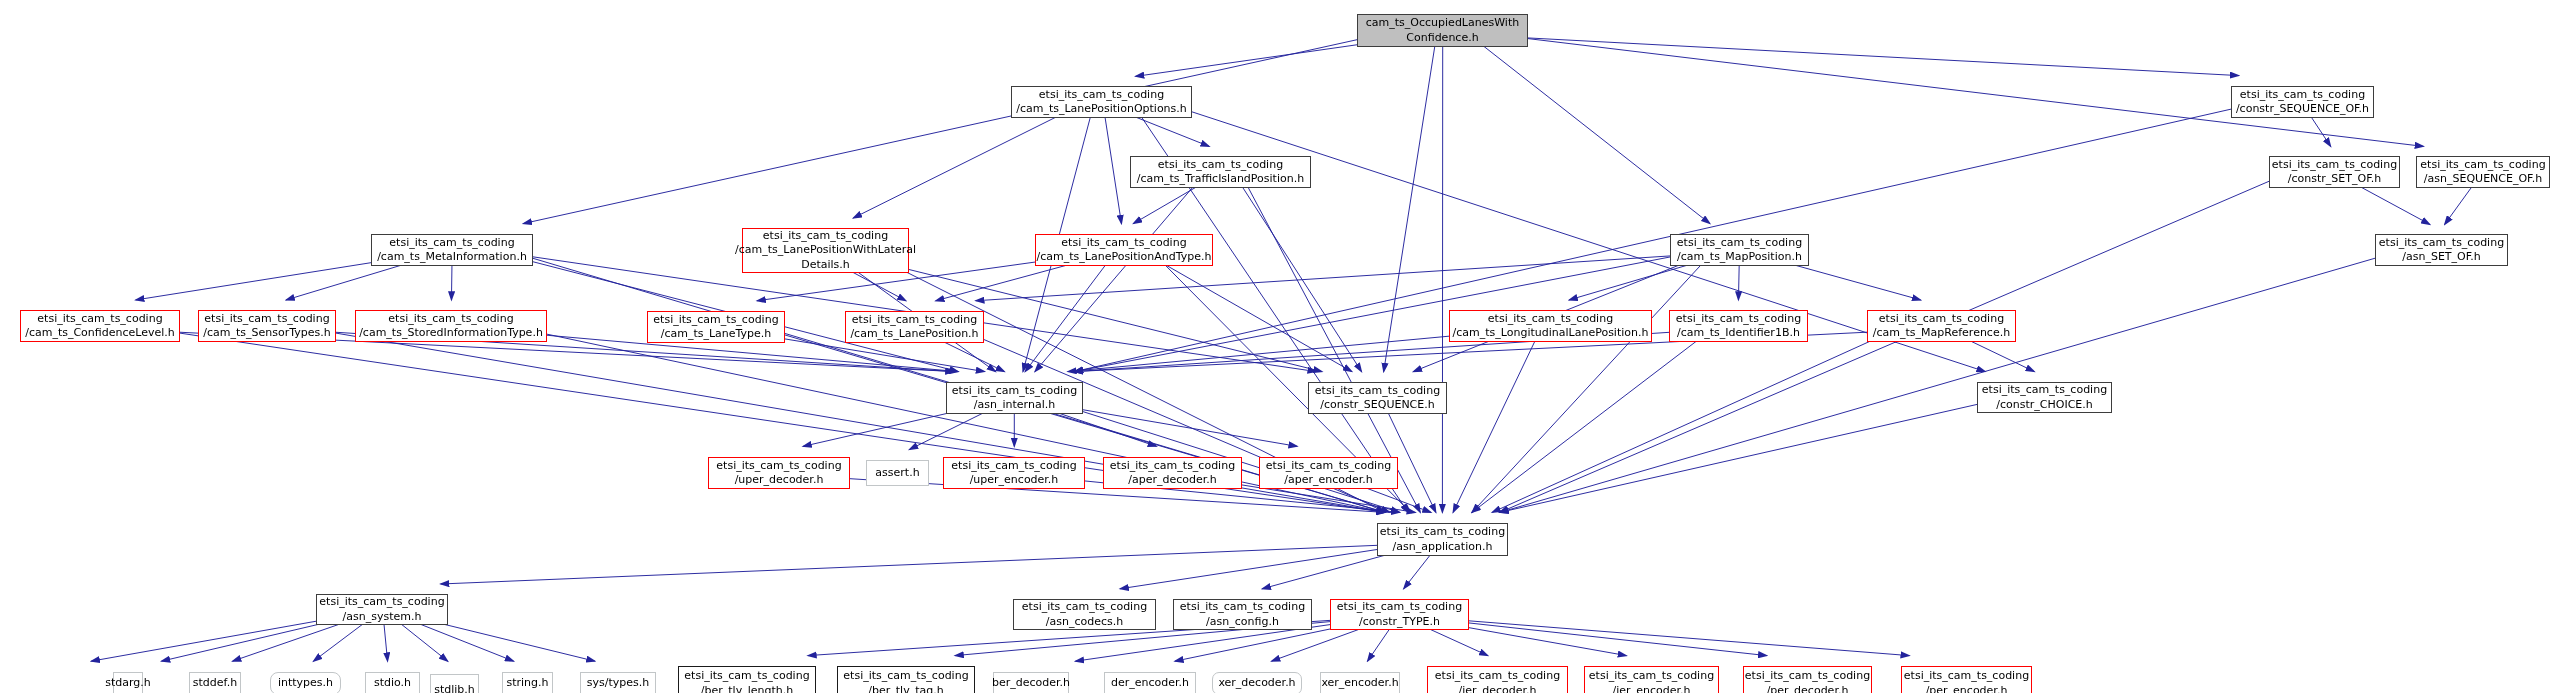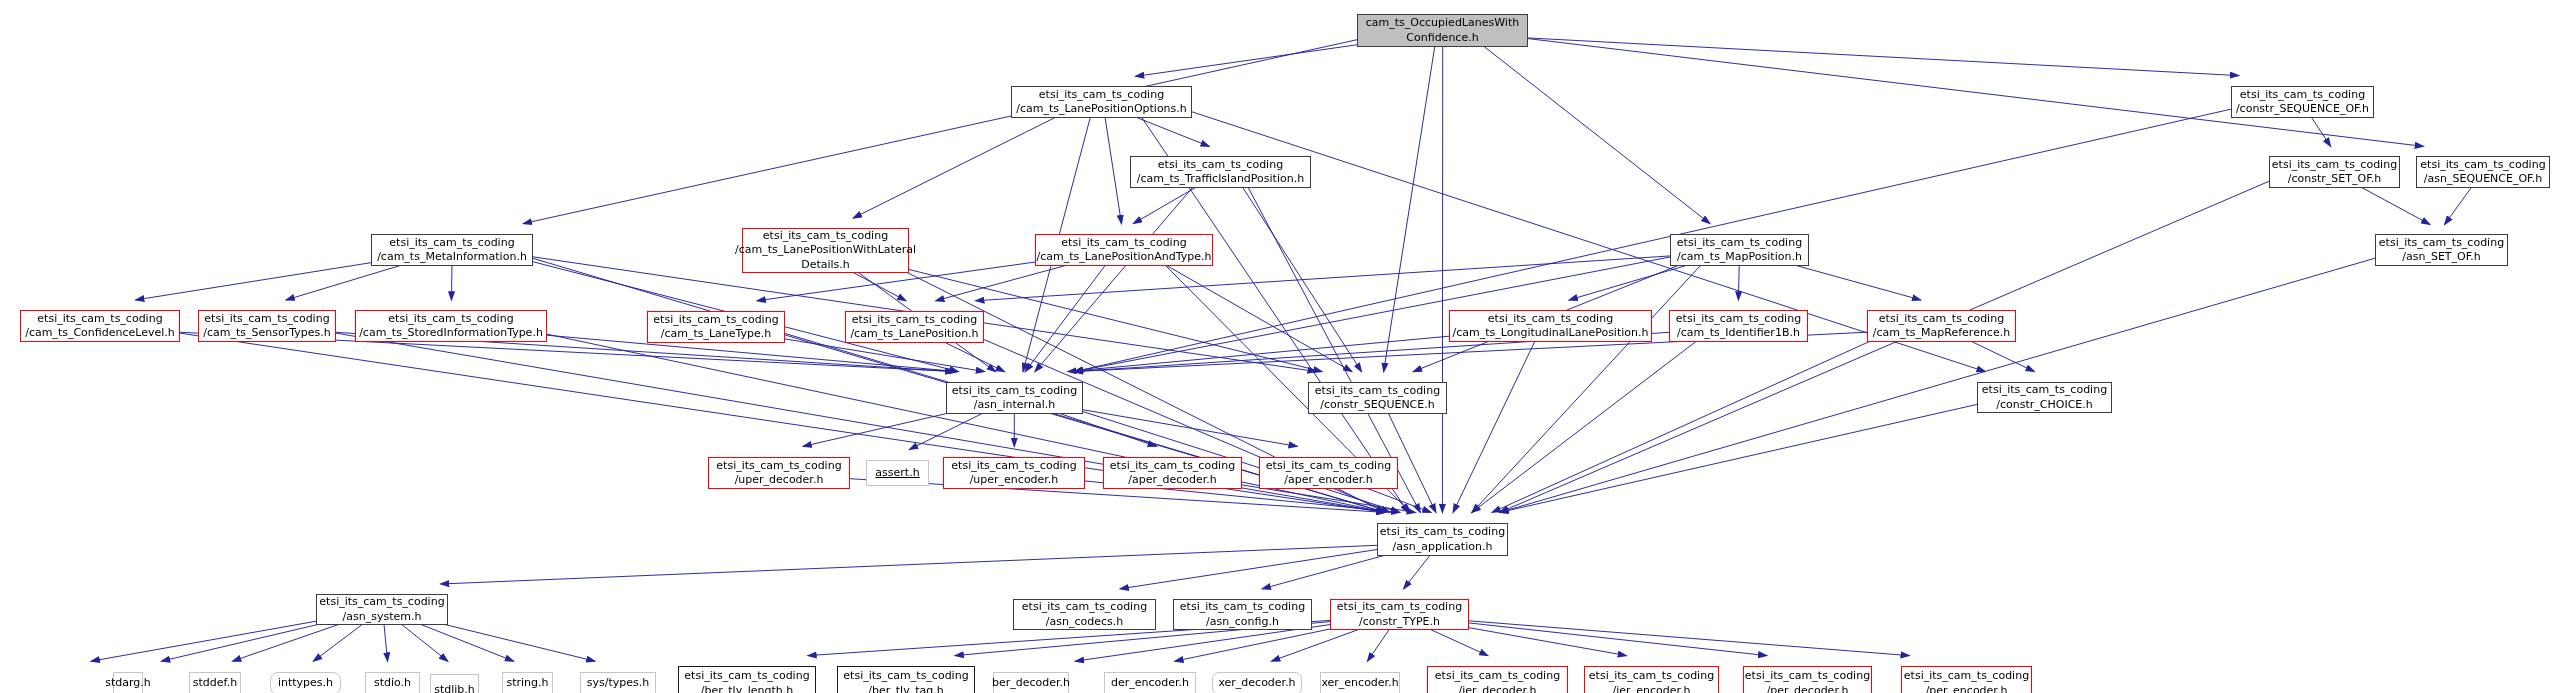--- a/index.html
+++ b/index.html
@@ -212,21 +212,21 @@
       <div class="nl">/constr_SEQUENCE.h</div>
     </div>
     <div class="node linked" style="left: 1977px; top: 372px; width: 135px; height: 31px;">
       <div class="nl">etsi_its_cam_ts_coding</div>
       <div class="nl">/constr_CHOICE.h</div>
     </div>
     <div class="node red" style="left: 708px; top: 447px; width: 142px; height: 32px;">
       <div class="nl">etsi_its_cam_ts_coding</div>
       <div class="nl">/uper_decoder.h</div>
     </div>
-    <div class="node plain" style="left: 866px; top: 450px; width: 63px; height: 26px; text-decoration: underline;">
+    <div class="node plain" style="left: 866px; top: 450px; width: 63px; height: 26px;">
       <div class="nl">assert.h</div>
     </div>
     <div class="node red" style="left: 943px; top: 447px; width: 142px; height: 32px;">
       <div class="nl">etsi_its_cam_ts_coding</div>
       <div class="nl">/uper_encoder.h</div>
     </div>
     <div class="node red" style="left: 1103px; top: 447px; width: 139px; height: 32px;">
       <div class="nl">etsi_its_cam_ts_coding</div>
       <div class="nl">/aper_decoder.h</div>
     </div>

